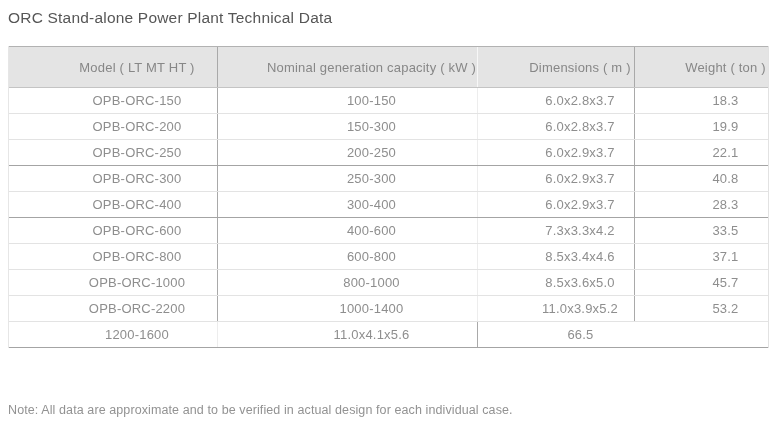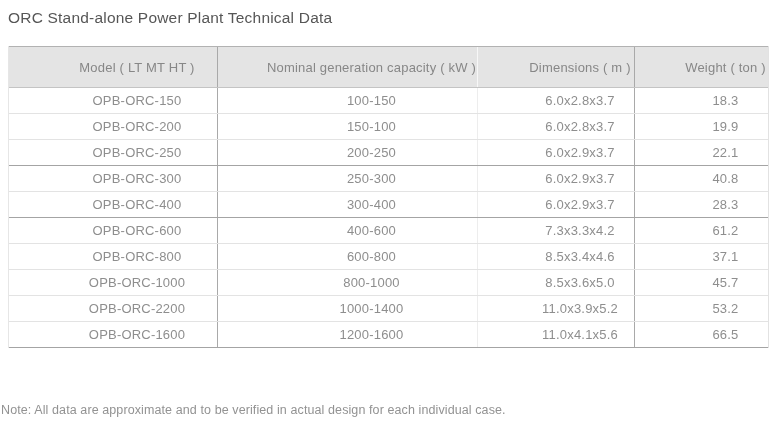--- a/index.html
+++ b/index.html
@@ -62,21 +62,21 @@
   
   .body-row {
     height: 26px;
     border-bottom: 1px solid #e3e3e3;
     background: #ffffff;
   }
   .body-row.group-end { border-bottom: 1px solid #a4a4a4; }
   .body-row:last-child { border-bottom: 1px solid #a4a4a4; }
   .page-note {
     position: absolute;
-    left: 1px;
+    left: 8px;
     top: 403px;
     font-size: 12.5px;
     color: #929292;
     letter-spacing: 0.1px;
   }
 </style>
 </head>
 <body>
 
 <div class="page">
@@ -94,21 +94,21 @@
 
     <div class="grid-row body-row">
       <div class="cell col-model">OPB-ORC-150</div>
       <div class="cell col-capacity">100-150</div>
       <div class="cell col-dimensions">6.0x2.8x3.7</div>
       <div class="cell col-weight">18.3</div>
     </div>
 
     <div class="grid-row body-row">
       <div class="cell col-model">OPB-ORC-200</div>
-      <div class="cell col-capacity">150-100</div>
+      <div class="cell col-capacity">150-300</div>
       <div class="cell col-dimensions">6.0x2.8x3.7</div>
       <div class="cell col-weight">19.9</div>
     </div>
 
     <div class="grid-row body-row group-end">
       <div class="cell col-model">OPB-ORC-250</div>
       <div class="cell col-capacity">200-250</div>
       <div class="cell col-dimensions">6.0x2.9x3.7</div>
       <div class="cell col-weight">22.1</div>
     </div>
@@ -124,21 +124,21 @@
       <div class="cell col-model">OPB-ORC-400</div>
       <div class="cell col-capacity">300-400</div>
       <div class="cell col-dimensions">6.0x2.9x3.7</div>
       <div class="cell col-weight">28.3</div>
     </div>
 
     <div class="grid-row body-row">
       <div class="cell col-model">OPB-ORC-600</div>
       <div class="cell col-capacity">400-600</div>
       <div class="cell col-dimensions">7.3x3.3x4.2</div>
-      <div class="cell col-weight">61.2</div>
+      <div class="cell col-weight">33.5</div>
     </div>
 
     <div class="grid-row body-row">
       <div class="cell col-model">OPB-ORC-800</div>
       <div class="cell col-capacity">600-800</div>
       <div class="cell col-dimensions">8.5x3.4x4.6</div>
       <div class="cell col-weight">37.1</div>
     </div>
 
     <div class="grid-row body-row">
@@ -149,21 +149,20 @@
     </div>
 
     <div class="grid-row body-row">
       <div class="cell col-model">OPB-ORC-2200</div>
       <div class="cell col-capacity">1000-1400</div>
       <div class="cell col-dimensions">11.0x3.9x5.2</div>
       <div class="cell col-weight">53.2</div>
     </div>
 
     <div class="grid-row body-row">
-      <div class="cell col-model">OPB-ORC-1600</div>
       <div class="cell col-capacity">1200-1600</div>
       <div class="cell col-dimensions">11.0x4.1x5.6</div>
       <div class="cell col-weight">66.5</div>
     </div>
 
   </div>
 
   <div class="page-note">Note: All data are approximate and to be verified in actual design for each individual case.</div>
 
 </div>

